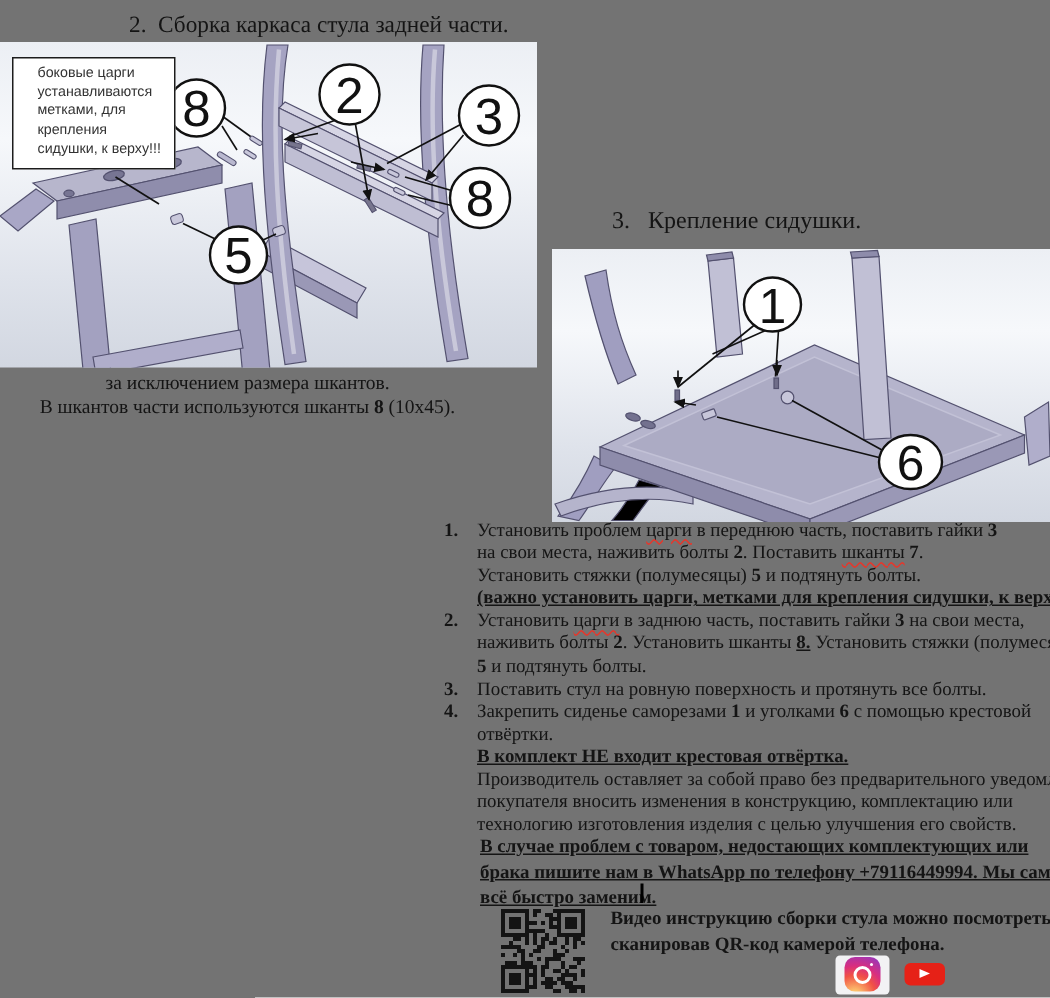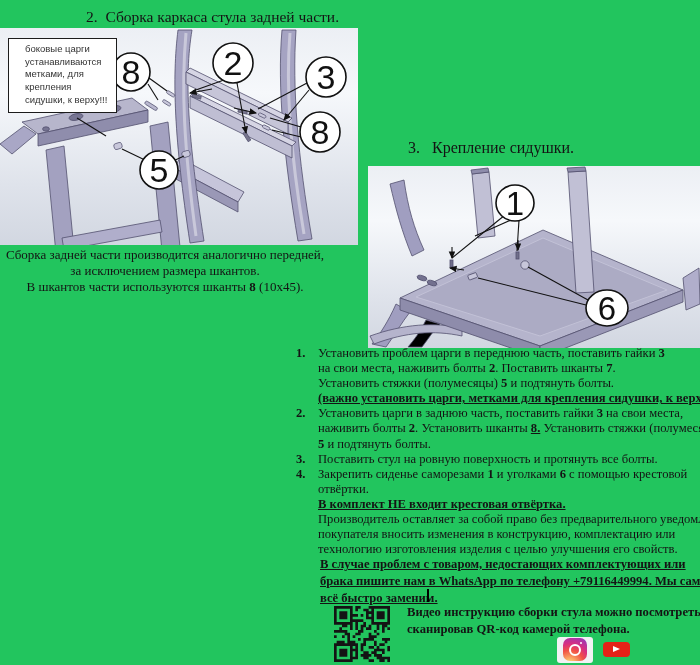--- a/index.html
+++ b/index.html
@@ -1,24 +1,24 @@
 <!DOCTYPE html>
 <html><head>
 <meta charset="utf-8">
 <style>
   html,body{margin:0;padding:0;background:#fff;}
-  .canvas{position:relative;width:700px;height:665px;background:#22c55e;overflow:hidden;
+  .canvas{position:relative;width:700px;height:665px;background:#737373;overflow:hidden;
           font-family:"Liberation Serif",serif;color:#141414;}
   .abs{position:absolute;}
   .pre{white-space:pre;}
   .nw{white-space:nowrap;}
   .b{font-weight:bold;}
   .u{text-decoration:underline;}
   .b.u{text-decoration:underline;}
-  .sq{text-decoration-style:wavy;text-decoration-color:#e0392e;text-decoration-thickness:1px;text-underline-offset:2px;}
+  .sq{text-decoration:underline;text-decoration-style:wavy;text-decoration-color:#e0392e;text-decoration-thickness:1px;text-underline-offset:2px;}
   .title2{left:86px;top:8px;font-size:15.5px;}
   .title3{left:408px;top:139px;font-size:16px;}
   .illus{background:linear-gradient(180deg,#eceff4 0%,#f6f8fb 30%,#dfe3eb 72%,#d2d7e1 100%);}
   .illus1{left:0;top:28px;width:358px;height:217px;}
   .illus2{left:368px;top:166px;width:332px;height:182px;}
   .callout{position:absolute;left:8px;top:10px;width:88px;border:1.5px solid #1c1c1c;background:#fff;
            font-family:"Liberation Sans",sans-serif;font-size:9.5px;line-height:1.34;padding:4px 3px 5px 16px;color:#333;}
   .caption{left:0;top:247px;width:330px;text-align:center;font-size:13px;line-height:16px;}
   .steps{left:318px;top:346px;width:392px;font-size:12.6px;line-height:15.1px;}
   .step{position:relative;}
@@ -118,21 +118,20 @@
         <ellipse cx="320" cy="104" rx="20" ry="20" fill="#fff" stroke="#111" stroke-width="1.6"></ellipse>
         <text class="balloon" x="320" y="116" font-size="34" text-anchor="middle">8</text>
         <ellipse cx="159" cy="142" rx="19" ry="19" fill="#fff" stroke="#111" stroke-width="1.6"></ellipse>
         <text class="balloon" x="159" y="154" font-size="34" text-anchor="middle">5</text>
       </g>
     </svg>
     <div class="callout">боковые царги устанавливаются метками, для крепления сидушки, к верху!!!</div>
   </div>
 
   <div class="abs caption">
-    <div class="nw"><span>Сборка задней части производится аналогично передней,</span></div>
     <div class="nw"><span>за исключением размера шкантов.</span></div>
     <div class="nw"><span>В шкантов части используются шканты </span><span class="b">8</span><span> (10x45).</span></div>
   </div>
 
   <div class="abs title3 pre">3.   Крепление сидушки.</div>
 
   <div class="abs illus illus2">
     <svg width="332" height="182" viewBox="0 0 332 182">
       <defs>
         <marker id="ah2" markerWidth="8" markerHeight="8" refX="6" refY="3" orient="auto">

